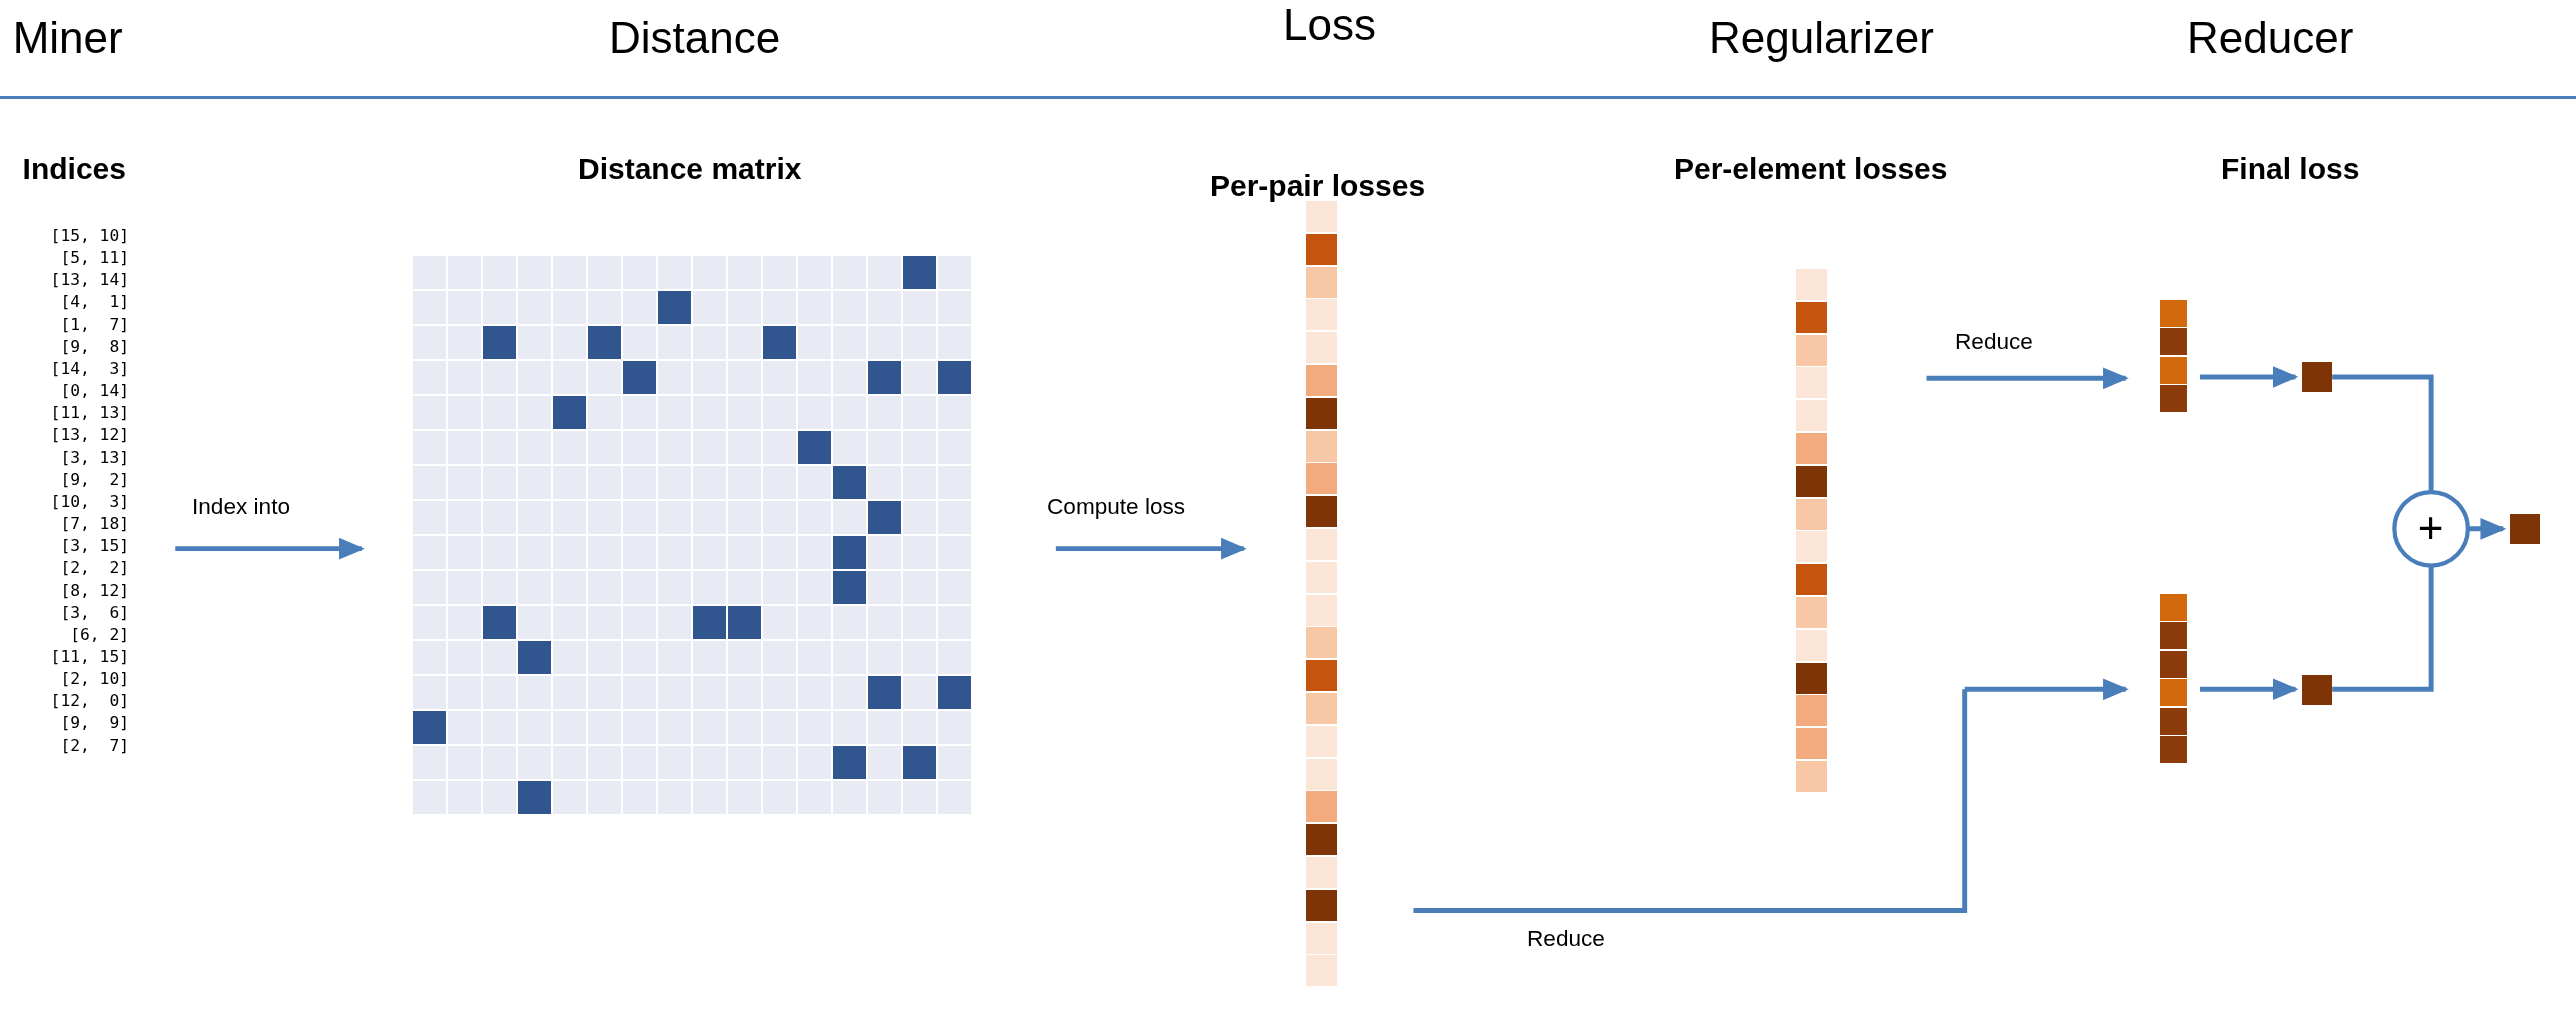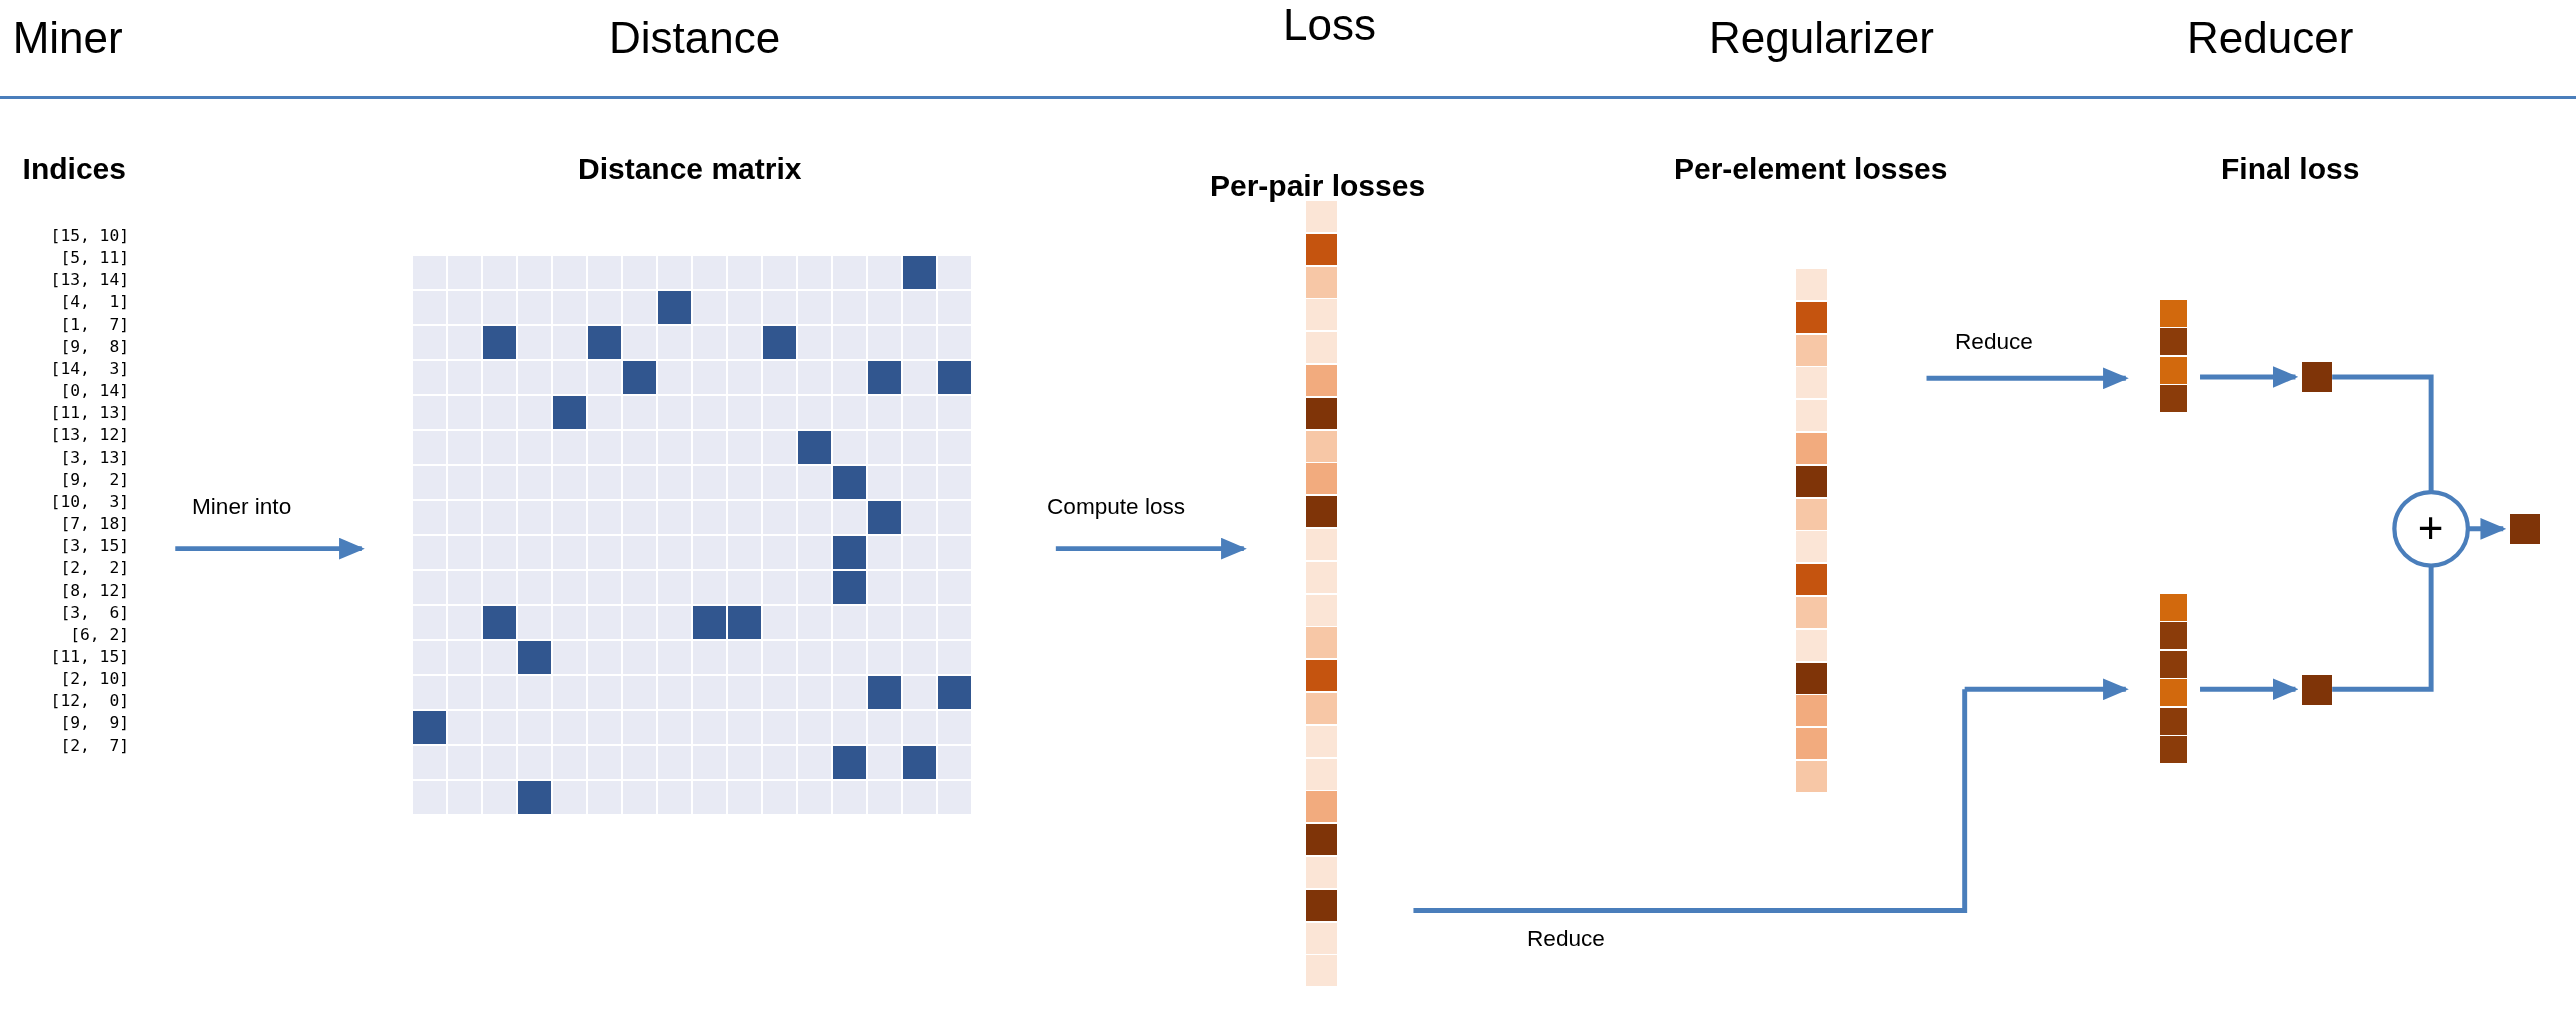--- a/index.html
+++ b/index.html
@@ -546,18 +546,18 @@
   <line x1="3492" y1="748" x2="3542" y2="748" stroke="#4a7ebb" stroke-width="7" marker-end="url(#arrowhead)"></line>
 
   <ellipse cx="3440" cy="748" rx="52" ry="52" fill="#ffffff" stroke="#4a7ebb" stroke-width="6"></ellipse>
 </svg>
 
 <div id="plus-node">
   <div class="plus-glyph">+</div>
 </div>
 
 <div id="arrow-labels">
-    <div class="arrow-label" style="left: 192px; top: 496px;">Miner into</div>
+    <div class="arrow-label" style="left: 192px; top: 496px;">Index into</div>
     <div class="arrow-label" style="left: 1047px; top: 496px;">Compute loss</div>
     <div class="arrow-label" style="left: 1955px; top: 331px;">Reduce</div>
     <div class="arrow-label" style="left: 1527px; top: 928px;">Reduce</div>
   </div>
 
 
 </body></html>

